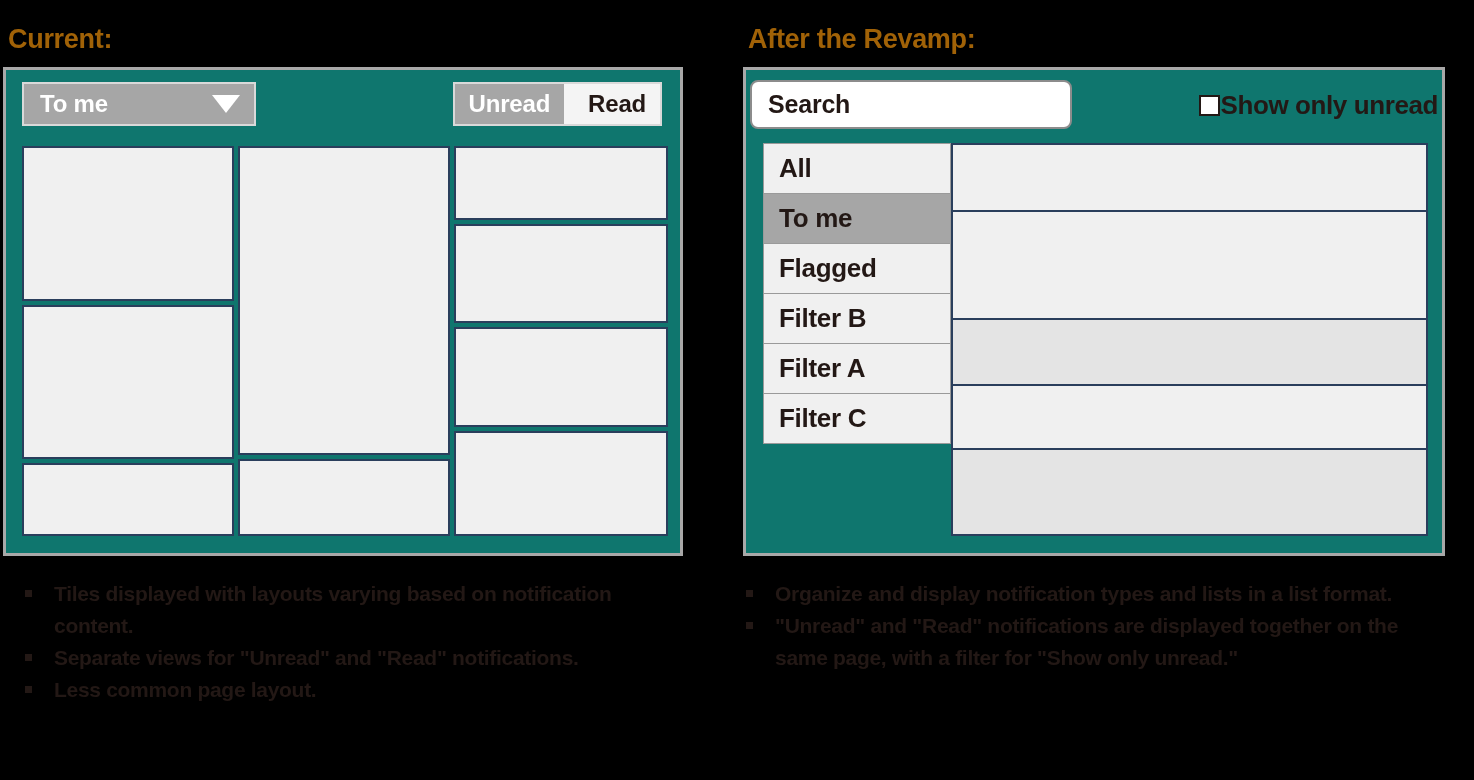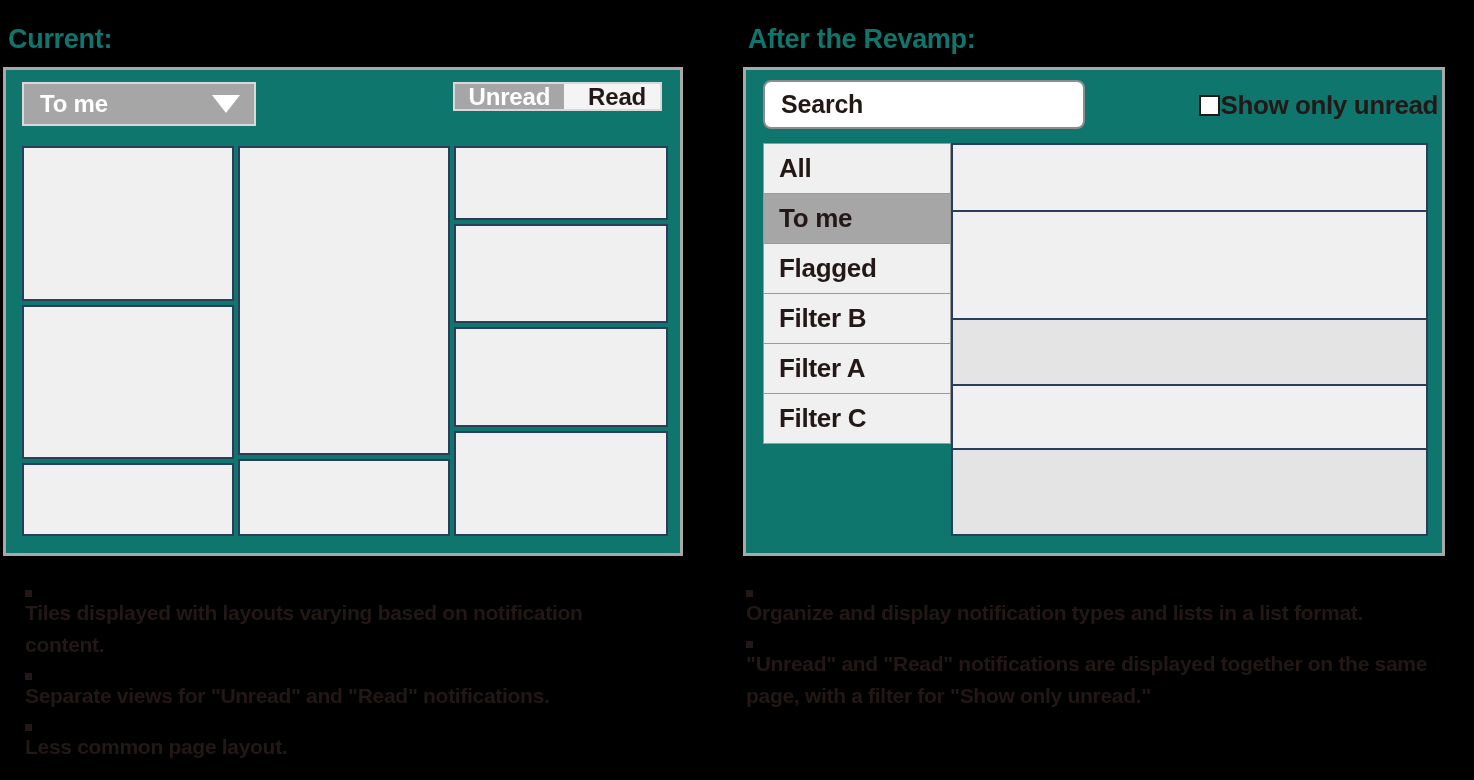--- a/index.html
+++ b/index.html
@@ -17,21 +17,21 @@
 
   .panel-col {
     position: absolute;
     top: 0;
     width: 700px;
   }
   #left-column  { left: 0px;   width: 700px; }
   #right-column { left: 738px; width: 736px; }
 
   .section-heading {
-    color: #0f766e;
+    color: #a16207;
     font-size: 27px;
     font-weight: bold;
     letter-spacing: -0.3px;
     margin: 0;
     padding: 0 0 0 4px;
     line-height: 1;
     white-space: nowrap;
   }
 
   
@@ -75,21 +75,21 @@
     border-right: 14px solid transparent;
     border-top: 18px solid #ffffff;
   }
   .segmented {
     position: absolute;
     right: 18px;
     top: 12px;
     display: flex;
     border: 2px solid #d9d9d9;
     box-sizing: border-box;
-    height: 29px;
+    height: 44px;
   }
   .seg-btn {
     display: flex;
     align-items: center;
     justify-content: center;
     font-size: 24px;
     font-weight: bold;
     box-sizing: border-box;
     padding: 0 14px;
     letter-spacing: -0.2px;
@@ -114,21 +114,21 @@
   .tile {
     background: #f0f0f0;
     border: 2px solid #2a3e5c;
     box-sizing: border-box;
   }
 
   
   .revamp-toolbar { position: relative; height: 58px; }
   .search-box {
     position: absolute;
-    left: 17px;
+    left: 4px;
     top: 10px;
     width: 322px;
     height: 49px;
     background: #ffffff;
     border: 2px solid #8c8c8c;
     border-radius: 8px;
     box-sizing: border-box;
     display: flex;
     align-items: center;
     padding-left: 16px;
@@ -214,21 +214,20 @@
     list-style: none;
   }
   .bullet-item {
     display: flex;
     align-items: flex-start;
     color: #231815;
     font-size: 21px;
     font-weight: bold;
     line-height: 1.52;
     letter-spacing: -0.3px;
-    flex-direction: column;
   }
   .bullet-marker {
     flex: 0 0 auto;
     width: 7px;
     height: 7px;
     background: #231815;
     margin: 12px 22px 0 0;
   }
   #left-bullets  { margin: 22px 0 0 25px; width: 620px; }
   #right-bullets { margin: 22px 0 0 8px;  width: 700px; }

